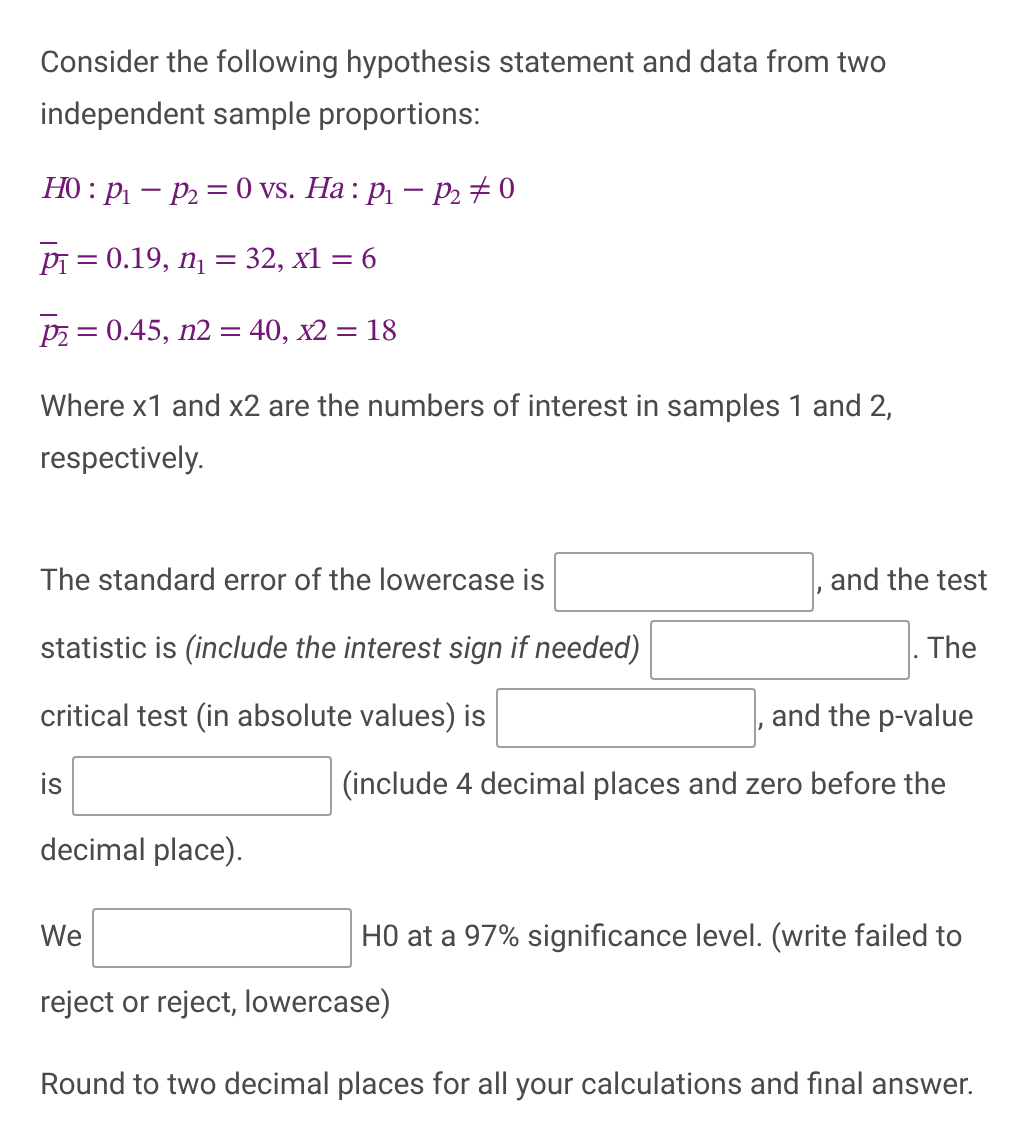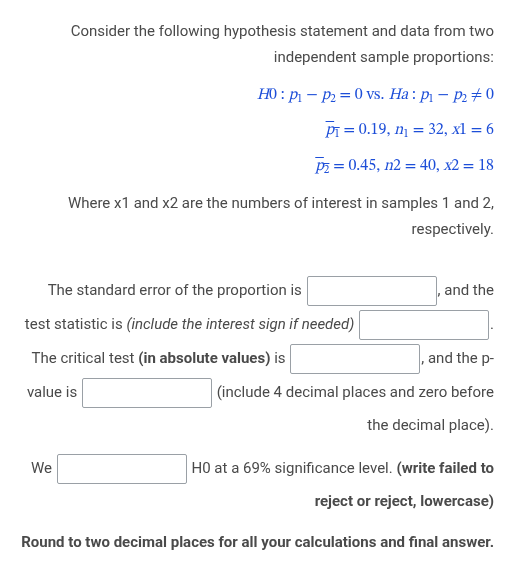--- a/index.html
+++ b/index.html
@@ -1,66 +1,66 @@
 <!DOCTYPE html>
 <html><head>
 <meta charset="utf-8">
 <style>
-  * { box-sizing: border-box; text-align: right; }
+  * { box-sizing: border-box; }
   body {
     margin: 0;
     padding: 18px 20px;
     font-family: -apple-system, BlinkMacSystemFont, "Segoe UI", Roboto, Arial, sans-serif;
     font-size: 15px;
     line-height: 1.75;
     color: #4a4a4a;
     width: 514px;
     background: #fff;
   }
   .intro { margin-bottom: 12px; }
   .math {
     font-family: "Cambria Math", "STIX Two Math", Georgia, serif;
     font-size: 16px;
-    color: #1d4ed8;
+    color: #701a75;
     margin: 8px 0 10px 0;
     line-height: 1.6;
   }
   .sub { font-size: 0.7em; vertical-align: -0.25em; }
   .bar { text-decoration: overline; }
   .where { margin: 6px 0 32px 0; }
   .flow-line { margin-bottom: 10px; line-height: 2.1; }
   .blank-input {
     display: inline-block;
     width: 130px;
     height: 30px;
     border: 1px solid #9aa0a6;
     border-radius: 2px;
     background: #fff;
     vertical-align: middle;
     font-size: 14px;
     padding: 2px 4px;
     margin: 2px 1px;
   }
   .em { font-style: italic; }
-  .bold { font-weight: 700; }
+  .bold { font-weight: 400; }
 </style>
 </head>
 <body>
 
 <div class="intro">Consider the following hypothesis statement and data from two independent sample proportions:</div>
 
 <div class="math"><span class="em">H</span>0 : <span class="em">p</span><span class="sub">1</span> − <span class="em">p</span><span class="sub">2</span> = 0 vs. <span class="em">Ha</span> : <span class="em">p</span><span class="sub">1</span> − <span class="em">p</span><span class="sub">2</span> ≠ 0</div>
 <div class="math"><span class="bar"><span class="em">p</span><span class="sub">1</span></span> = 0.19, <span class="em">n</span><span class="sub">1</span> = 32, <span class="em">x</span>1 = 6</div>
 <div class="math"><span class="bar"><span class="em">p</span><span class="sub">2</span></span> = 0.45, <span class="em">n</span>2 = 40, <span class="em">x</span>2 = 18</div>
 
 <div class="where">Where x1 and x2 are the numbers of interest in samples 1 and 2, respectively.</div>
 
 <div class="flow-line">
-  <span>The standard error of the proportion is </span><input class="blank-input" style=""><span>, and the test statistic is </span><span class="em">(include the interest sign if needed)</span>
+  <span>The standard error of the lowercase is </span><input class="blank-input" style=""><span>, and the test statistic is </span><span class="em">(include the interest sign if needed)</span>
   <input class="blank-input" style=""><span>. The critical test </span><span class="bold">(in absolute values)</span><span> is </span>
   <input class="blank-input" style=""><span>, and the p-value is </span><input class="blank-input" style=""><span> (include 4 decimal places and zero before the decimal place).</span>
 </div>
 
 <div class="flow-line">
-  <span>We </span><input class="blank-input" style=""><span> H0 at a 69% significance level. </span><span class="bold">(write failed to reject or reject, lowercase)</span>
+  <span>We </span><input class="blank-input" style=""><span> H0 at a 97% significance level. </span><span class="bold">(write failed to reject or reject, lowercase)</span>
 </div>
 
 <div class="flow-line bold">Round to two decimal places for all your calculations and final answer.</div>
 
 </body></html>

